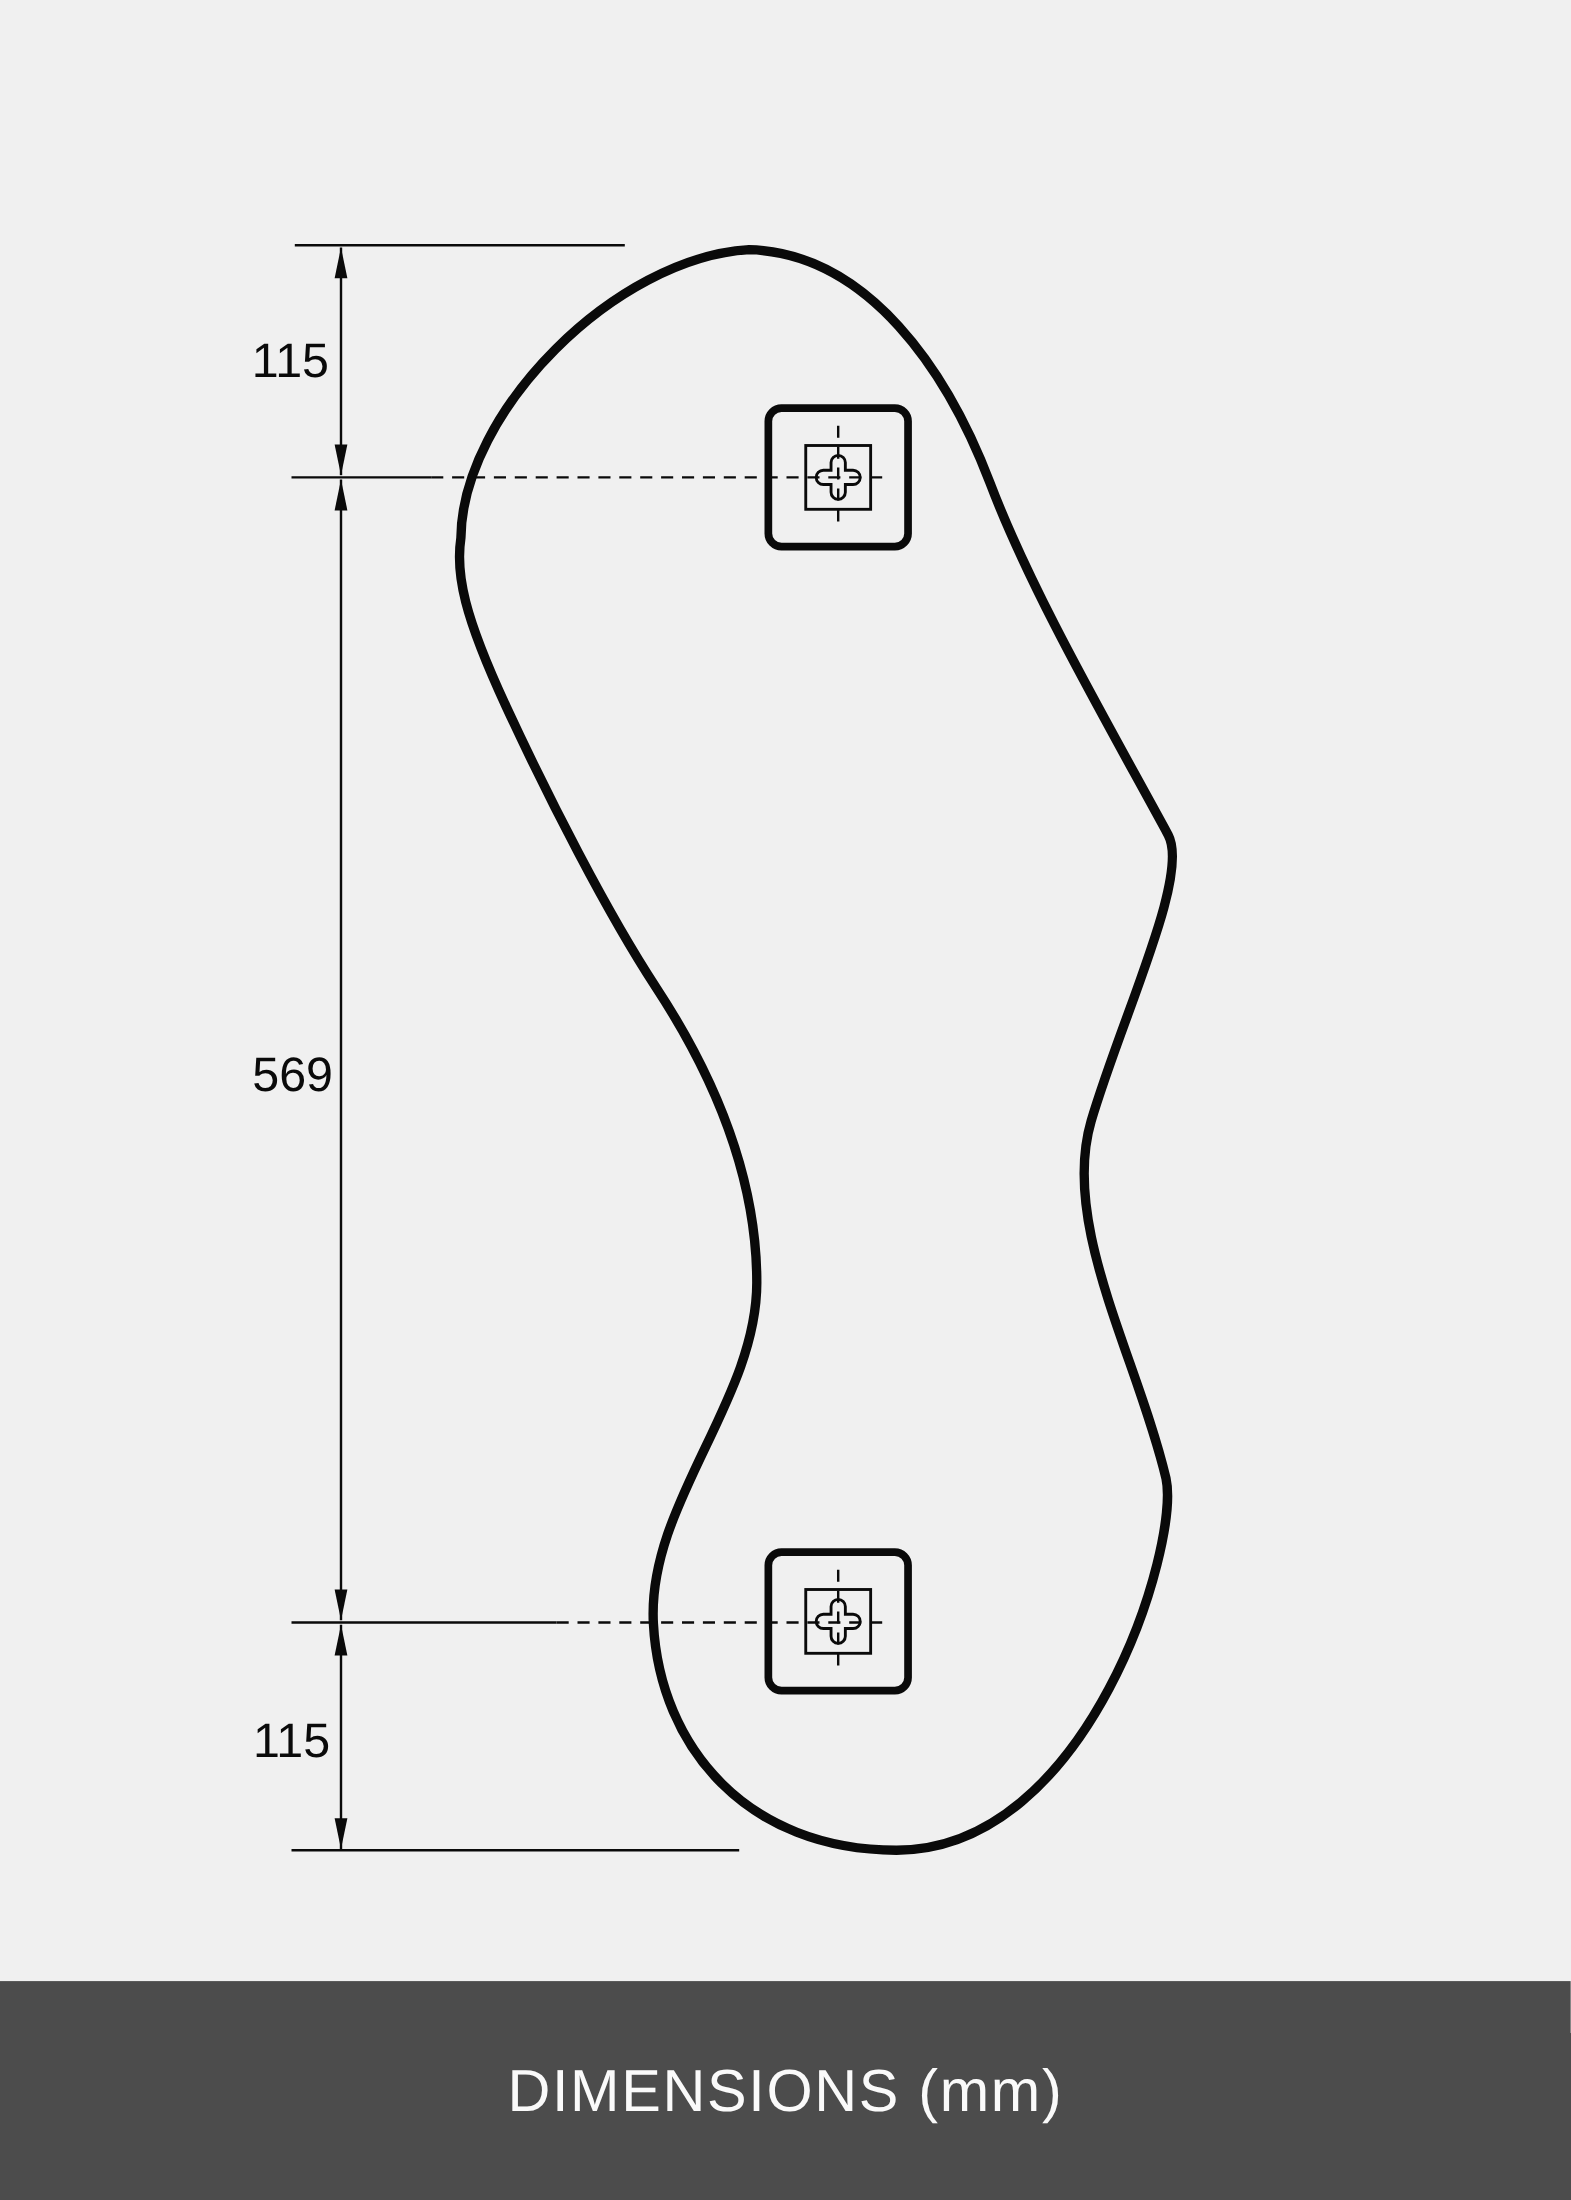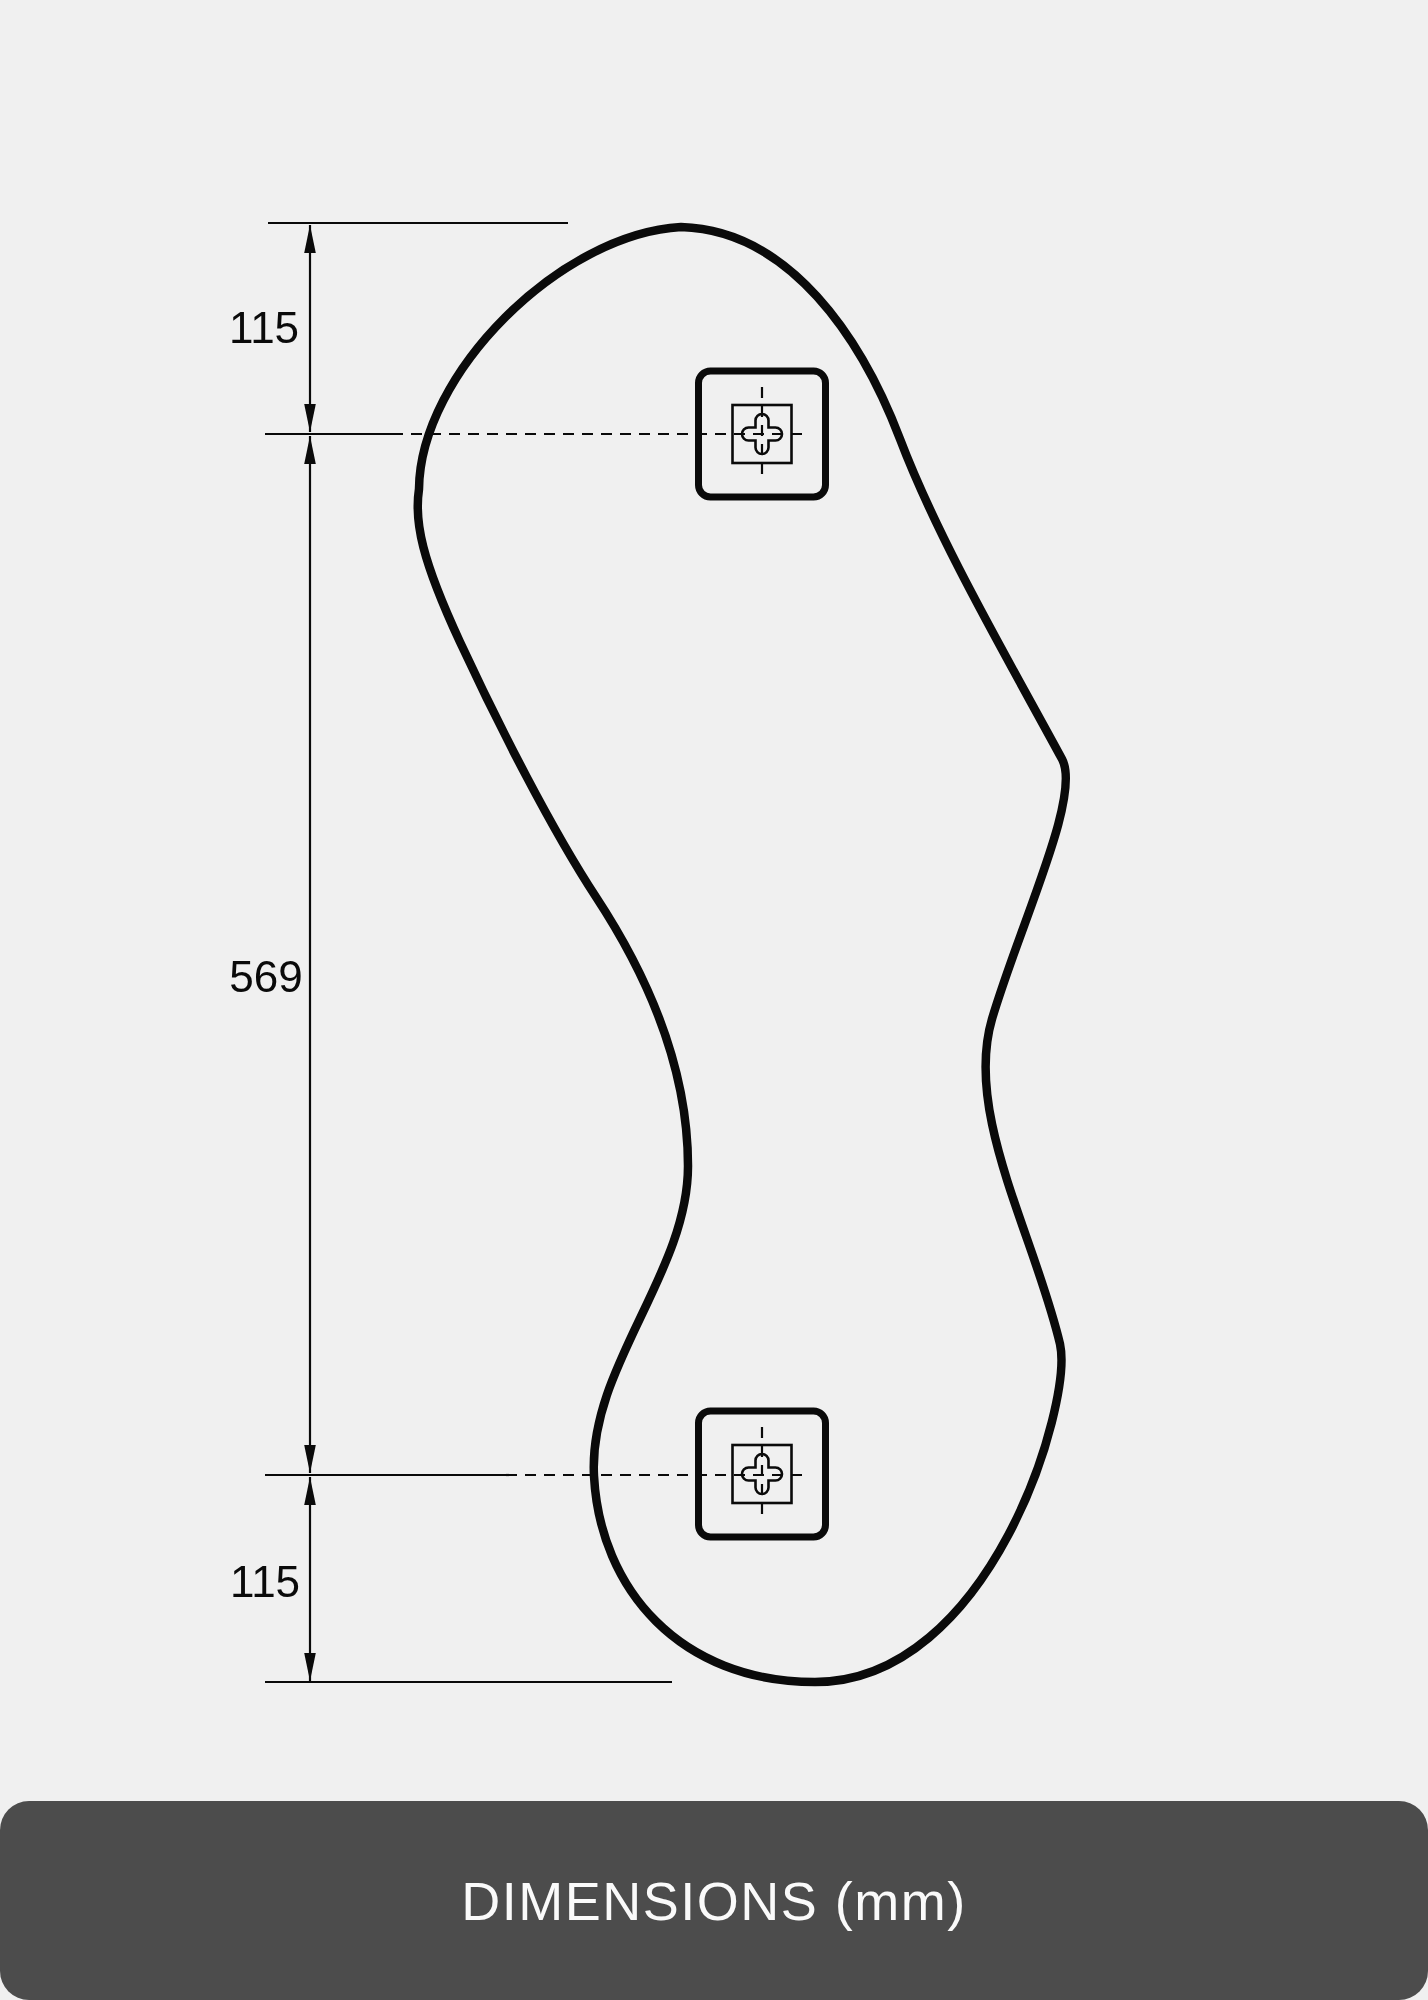--- a/index.html
+++ b/index.html
@@ -23,21 +23,21 @@
   .dim-label {
     font-family: "Liberation Sans", sans-serif;
     font-size: 44px;
     fill: #0a0a0a;
   }
 
   .footer-bar {
     position: absolute; left: 0; bottom: 0;
     width: 1428px; height: 199px;
     background: #4c4c4c;
-    display: flex; align-items: center; justify-content: center; border-radius: 29px;
+    display: flex; align-items: center; justify-content: center;
   }
   .footer-bar .caption {
     color: #fafafa;
     font-family: "Liberation Sans", sans-serif;
     font-weight: 300;
     font-size: 54px;
     letter-spacing: 1.5px;
     white-space: nowrap;
   }
 </style>

